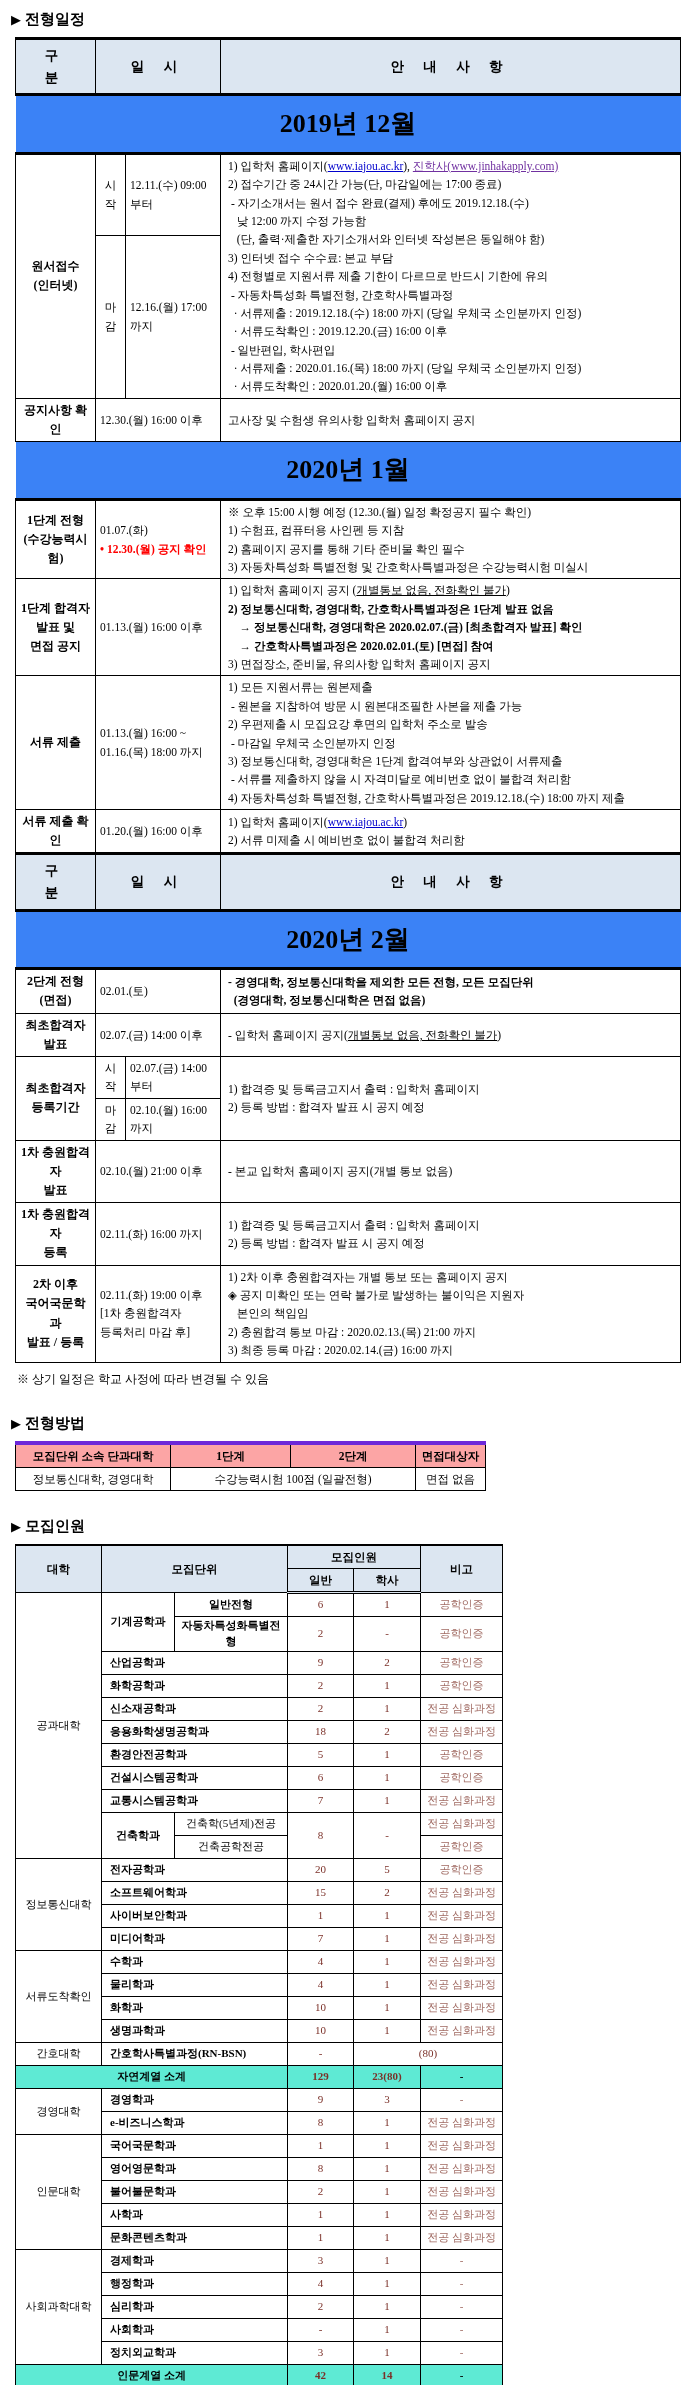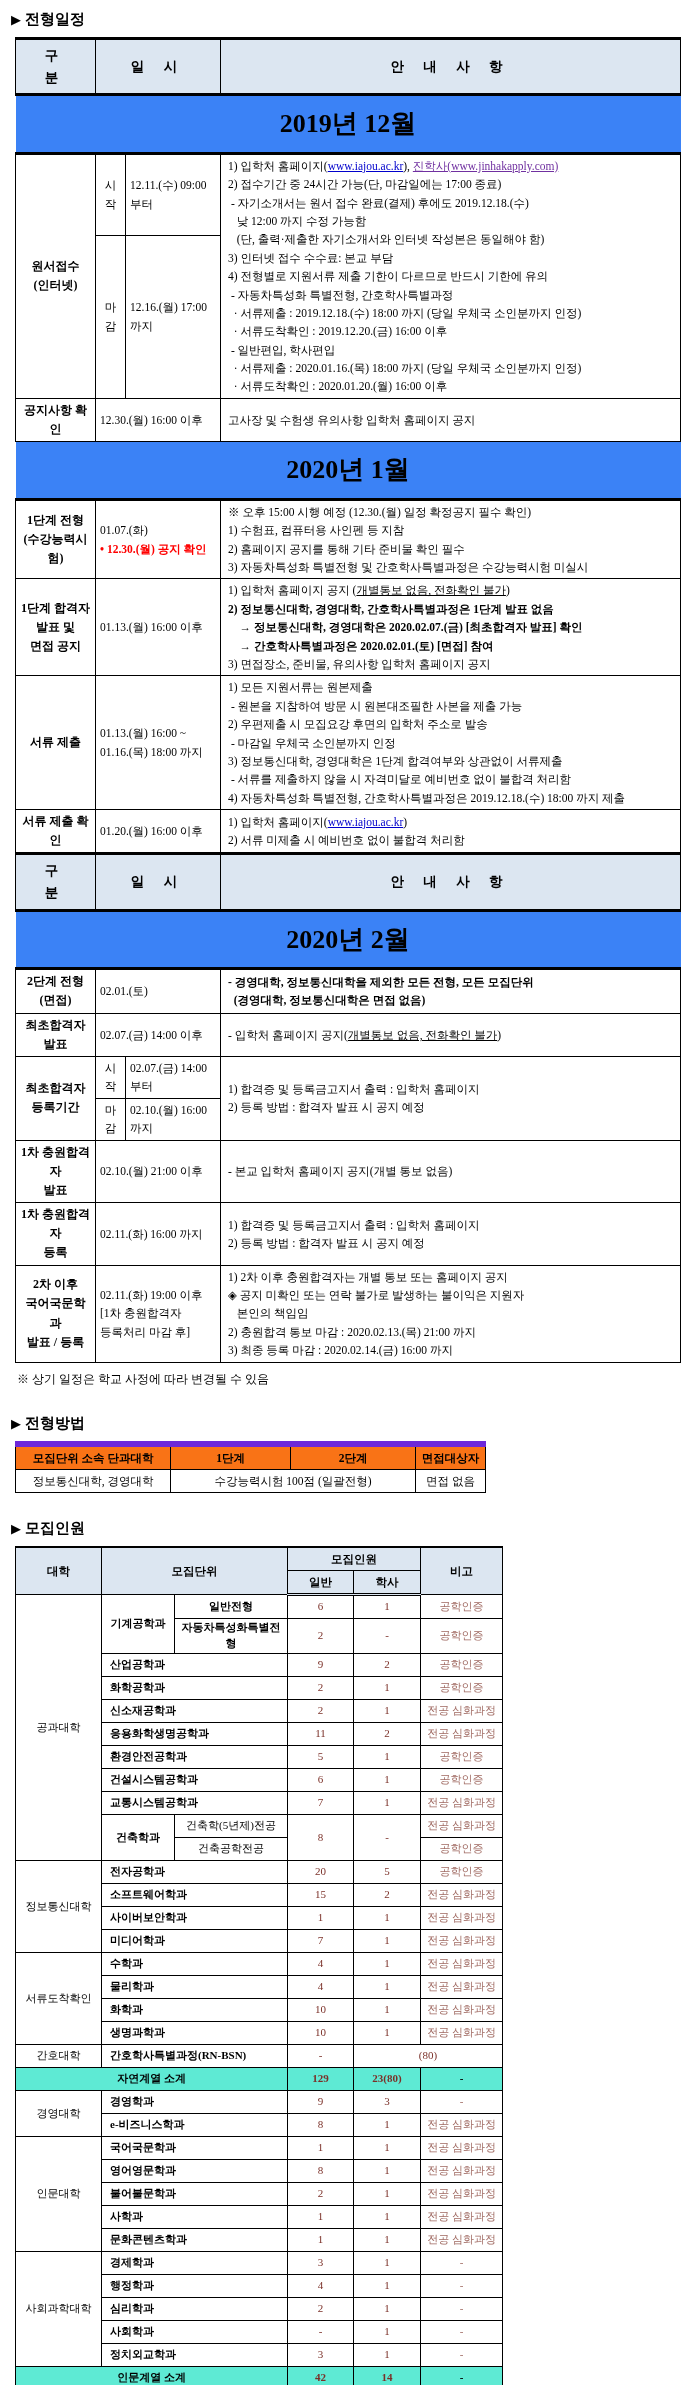--- a/index.html
+++ b/index.html
@@ -25,21 +25,21 @@
   .red{color:#ff0000;}
   .b{font-weight:bold;}
   .ul{font-weight:normal;text-decoration:underline;}
   .lnk-b{color:#0000cc;text-decoration:underline;}
   .lnk-p{color:#7030a0;text-decoration:underline;}
   .footnote{margin:8px 0 26px 2px;font-size:12px;}
   
   .mtd{width:470px;margin-bottom:26px;}
   .mtd col.m1{width:155px;} .mtd col.m2{width:120px;} .mtd col.m3{width:125px;} .mtd col.m4{width:70px;}
   .mtd td{text-align:center;}
-  .mtd .h td{background:#f97316;font-weight:bold;border-top:6px solid #6d28d9;}
+  .mtd .h td{background:#fca5a5;font-weight:bold;border-top:4px solid #6d28d9;}
   
   .qta{width:487px;}
   .qta col.q1{width:86px;} .qta col.q2{width:73px;} .qta col.q3{width:113px;}
   .qta col.q4{width:66px;} .qta col.q5{width:67px;} .qta col.q6{width:82px;}
   .qta td{text-align:center;height:20px;padding:1px 3px;line-height:1.45;font-size:11px;}
   .qta .h td{background:#dce6f1;font-weight:bold;font-size:11.5px;}
   .qta .h .top{border-top:2px solid #000;}
   .qta .hb td{border-bottom:3px double #000;}
   .unit{text-align:left !important;font-weight:bold;padding-left:8px !important;}
   .num{color:#7b3028;}
@@ -352,21 +352,21 @@
           <td class="rmk">공학인증</td>
         </tr>
     <tr>
           <td class="unit" colspan="2">신소재공학과</td>
           <td class="num">2</td>
           <td class="num">1</td>
           <td class="rmk">전공 심화과정</td>
         </tr>
     <tr>
           <td class="unit" colspan="2">응용화학생명공학과</td>
-          <td class="num">11</td>
+          <td class="num">18</td>
           <td class="num">2</td>
           <td class="rmk">전공 심화과정</td>
         </tr>
     <tr>
           <td class="unit" colspan="2">환경안전공학과</td>
           <td class="num">5</td>
           <td class="num">1</td>
           <td class="rmk">공학인증</td>
         </tr>
     <tr>

